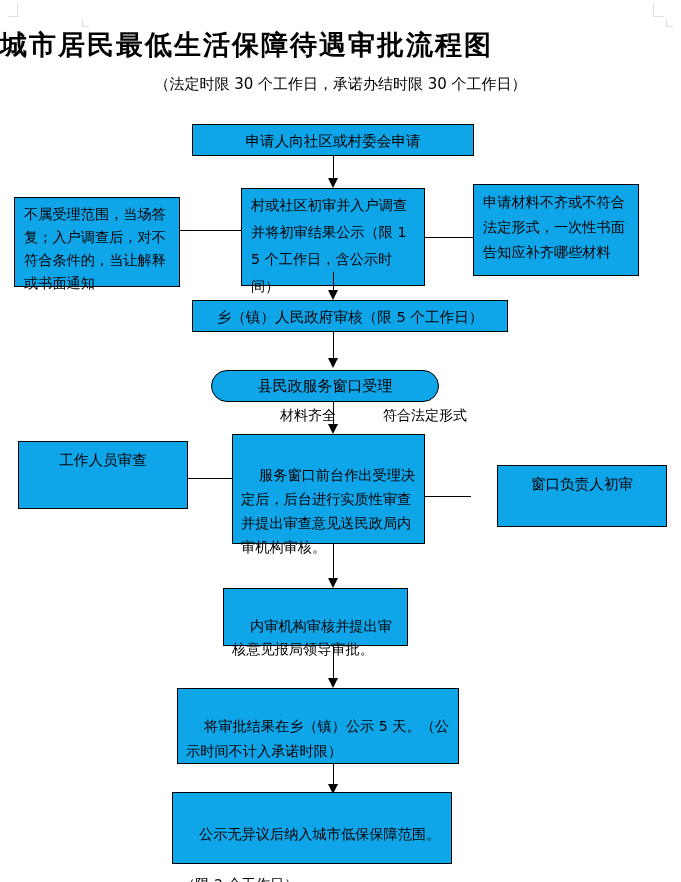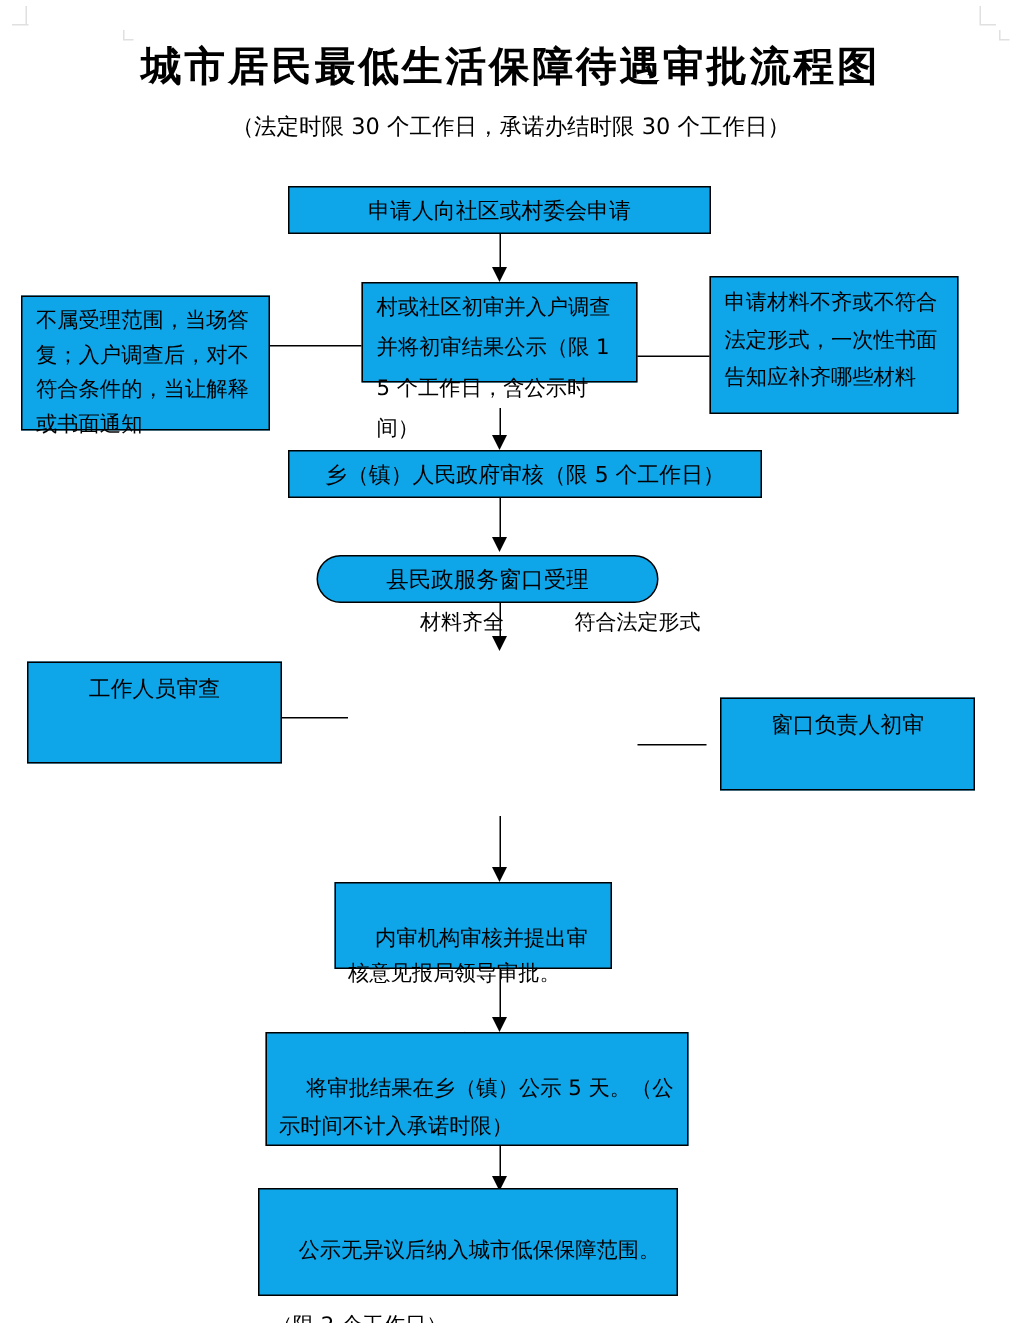--- a/index.html
+++ b/index.html
@@ -48,21 +48,20 @@
   .crop-tr2 { left: 664px; top: 20px; }
   .crop-tr2::before { left: 2px; top: 0;   width: 1px; height: 6px; }
   .crop-tr2::after  { left: 2px; top: 6px; width: 7px; height: 1px; }
 
   
   #title {
     position: absolute;
     left: 0;
     top: 28px;
     width: 681px;
-    text-align: center;
     font-size: 27px;
     font-weight: bold;
     letter-spacing: 2px;
     line-height: 34px;
     white-space: nowrap;
   }
   #subtitle {
     position: absolute;
     left: 0;
     top: 74px;
@@ -140,21 +139,21 @@
   <div class="crop-mark crop-tr2"></div>
 
   <div id="title">城市居民最低生活保障待遇审批流程图</div>
   <div id="subtitle">（法定时限 30 个工作日，承诺办结时限 30 个工作日）</div>
 
   <div class="node center-text" style="left:192px; top:124px; width:282px; height:32px; font-size:14.6px;">申请人向社区或村委会申请</div>
 
   <div class="vline" style="left:333px; top:156px; height:26px;"></div>
   <div class="arrowhead" style="left:327.5px; top:178px;"></div>
 
-  <div class="node top-text" style="left:241px; top:188px; width:184px; height:67px; line-height:27px; padding-top:3px;">村或社区初审并入户调查并将初审结果公示（限 15 个工作日，含公示时间）</div>
+  <div class="node top-text" style="left:241px; top:188px; width:184px; height:98px; line-height:27px; padding-top:3px;">村或社区初审并入户调查并将初审结果公示（限 15 个工作日，含公示时间）</div>
 
   <div class="node top-text" style="left:14px; top:197px; width:166px; height:90px; line-height:23px;">不属受理范围，当场答复；入户调查后，对不符合条件的，当让解释或书面通知</div>
   <div class="hline" style="left:180px; top:230px; width:61px;"></div>
 
   <div class="node top-text" style="left:473px; top:184px; width:166px; height:92px; line-height:25px;">申请材料不齐或不符合法定形式，一次性书面告知应补齐哪些材料</div>
   <div class="hline" style="left:425px; top:237px; width:48px;"></div>
 
   <div class="vline" style="left:333px; top:272px; height:22px;"></div>
   <div class="arrowhead" style="left:327.5px; top:290px;"></div>
 
@@ -163,25 +162,29 @@
   <div class="vline" style="left:333px; top:332px; height:30px;"></div>
   <div class="arrowhead" style="left:327.5px; top:358px;"></div>
 
   <div class="node center-text" style="left:211px; top:370px; width:228px; height:32px; font-size:15px;border-radius:16px;">县民政服务窗口受理</div>
 
   <div class="vline" style="left:333px; top:402px; height:28px;"></div>
   <div class="arrowhead" style="left:327.5px; top:424px;"></div>
   <div class="edge-label" style="left:241px; top:406px;">材料齐全</div>
   <div class="edge-label" style="left:344px; top:406px;text-align:center;">符合法定形式</div>
 
+  <div class="node top-text" style="left:232px; top:434px; width:193px; height:110px; line-height:24px; padding:4px 8px;">
+    <span>服务窗口前台作出受理决定后，后台进行实质性审查并提出审查意见送民政局内审机构审核。</span>
+    <span style="display:block; text-align:center;">（限 2 个工作日）</span>
+  </div>
 
   <div class="node title-top" style="left:18px; top:441px; width:170px; height:68px; font-size:14.6px;">工作人员审查</div>
   <div class="hline" style="left:188px; top:478px; width:44px;"></div>
 
-  <div class="node title-top" style="left:480px; top:465px; width:170px; height:62px; font-size:14.6px;">窗口负责人初审</div>
+  <div class="node title-top" style="left:497px; top:465px; width:170px; height:62px; font-size:14.6px;">窗口负责人初审</div>
   <div class="hline" style="left:425px; top:496px; width:46px;"></div>
 
   <div class="vline" style="left:333px; top:544px; height:38px;"></div>
   <div class="arrowhead" style="left:327.5px; top:578px;"></div>
 
   <div class="node top-text" style="left:223px; top:588px; width:185px; height:58px; line-height:23px; padding:3px 8px;">
     <span>内审机构审核并提出审核意见报局领导审批。</span>
     <span style="display:block; text-align:center;">（限 4 个工作日）</span>
   </div>
 

